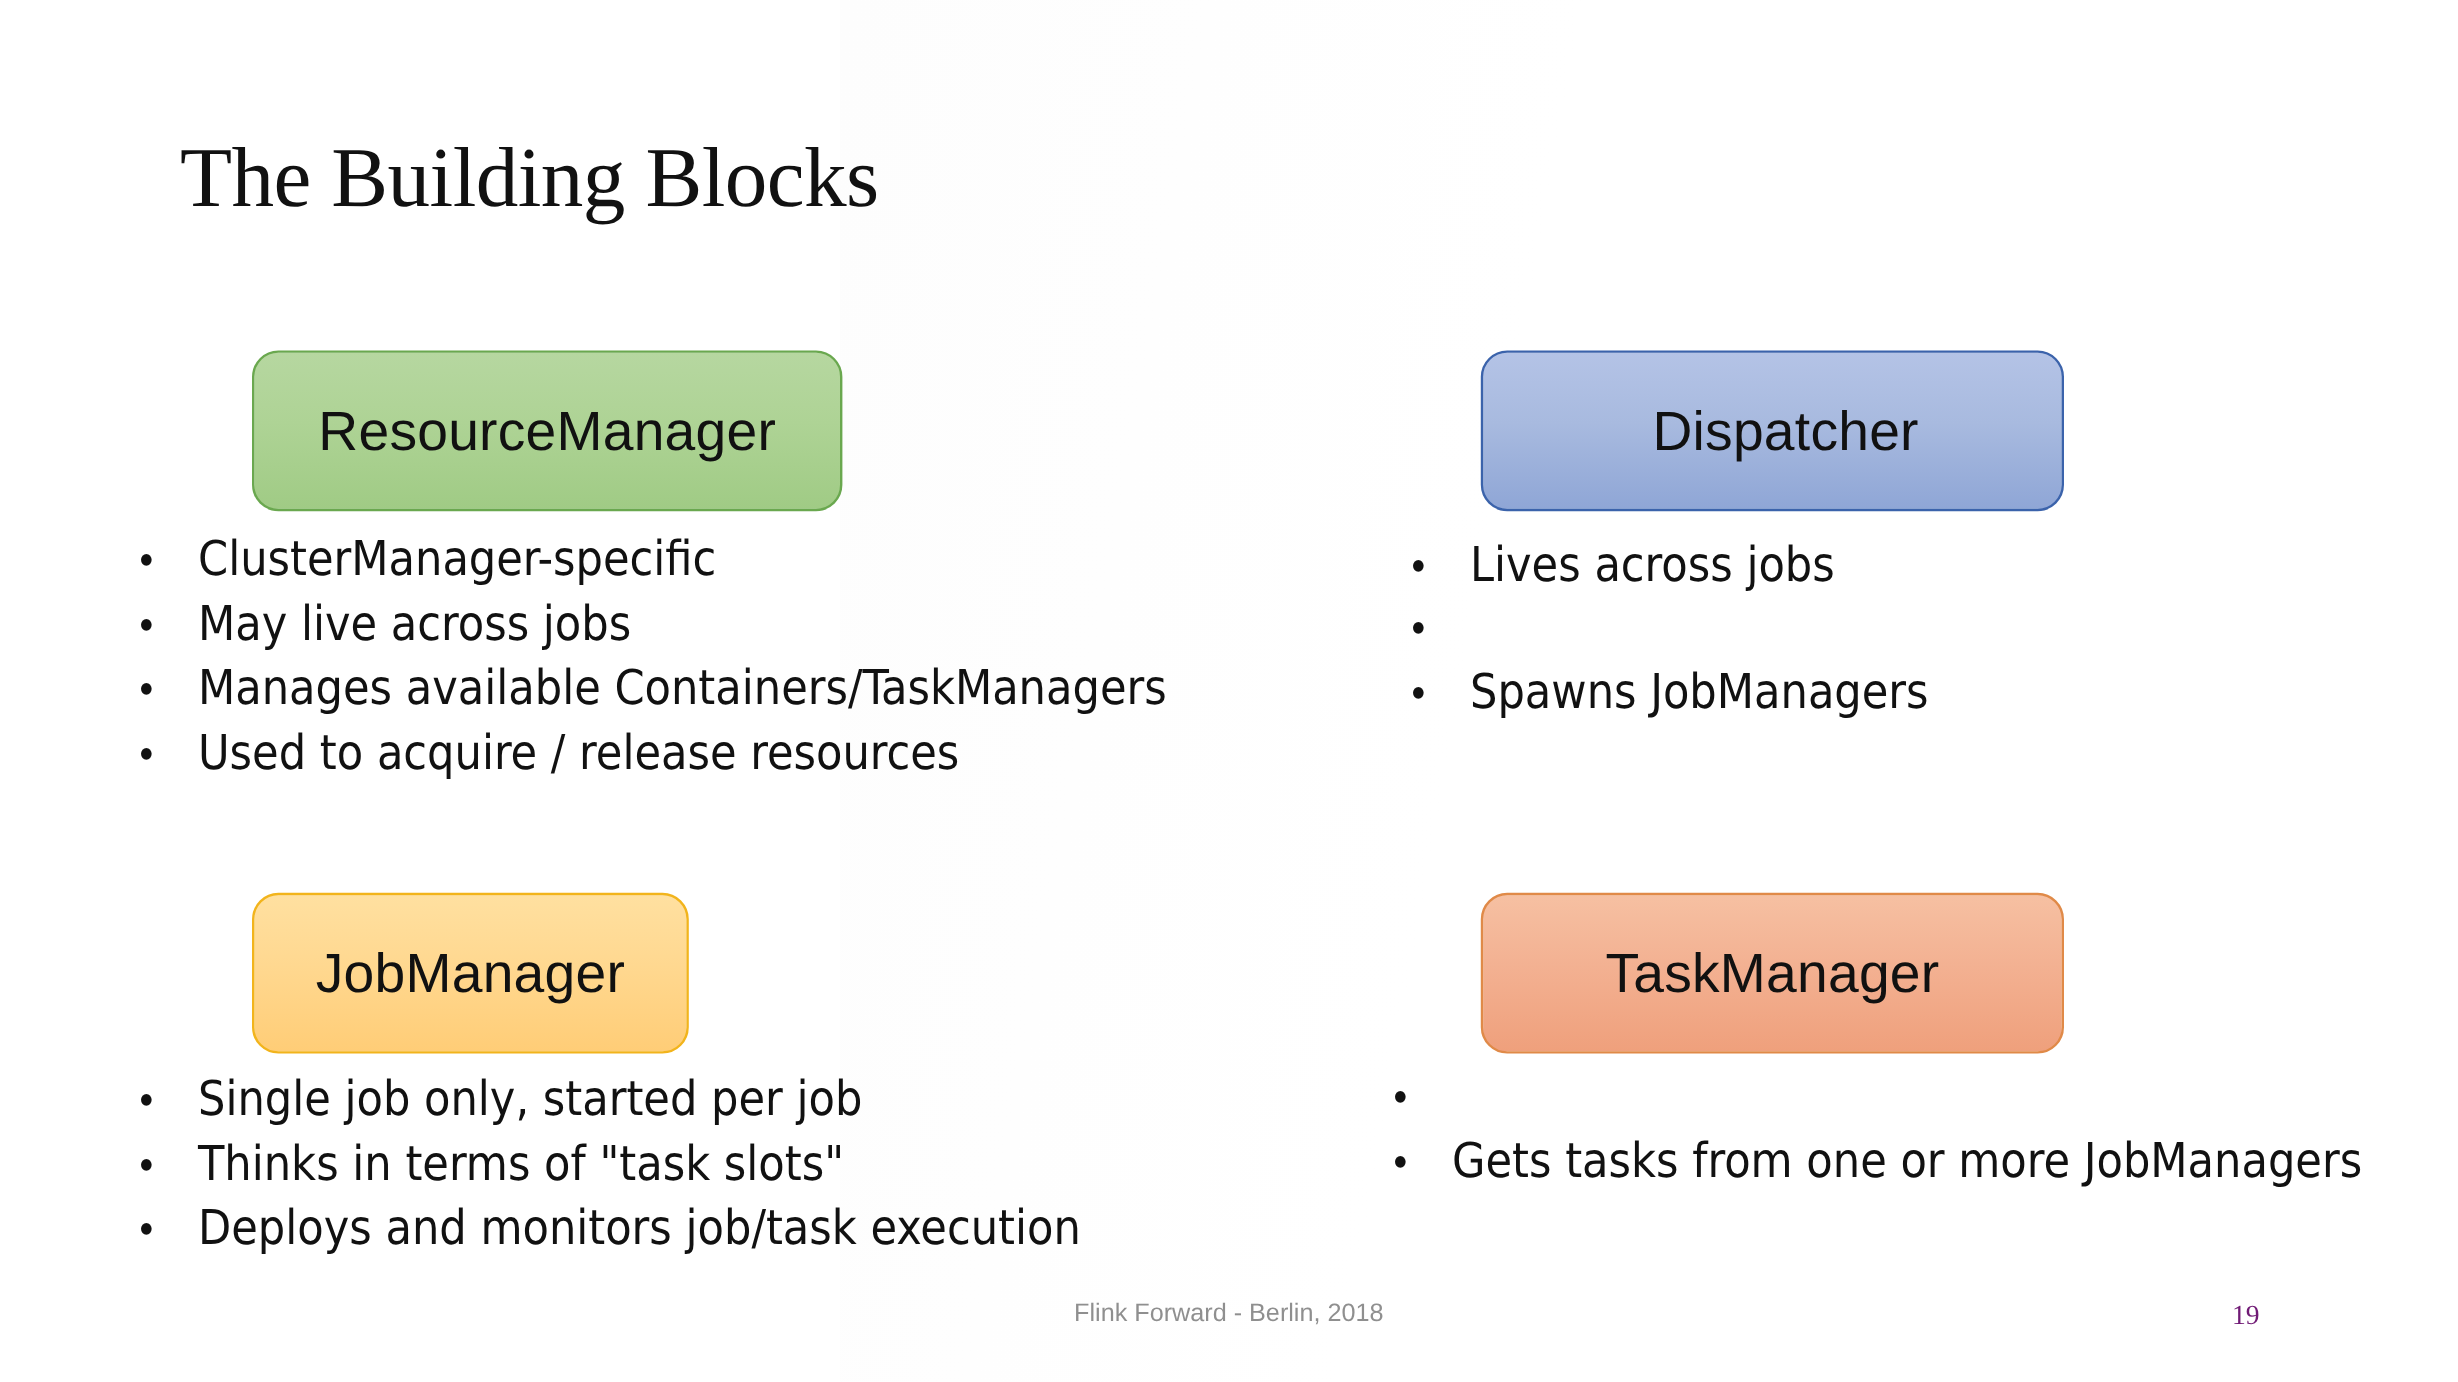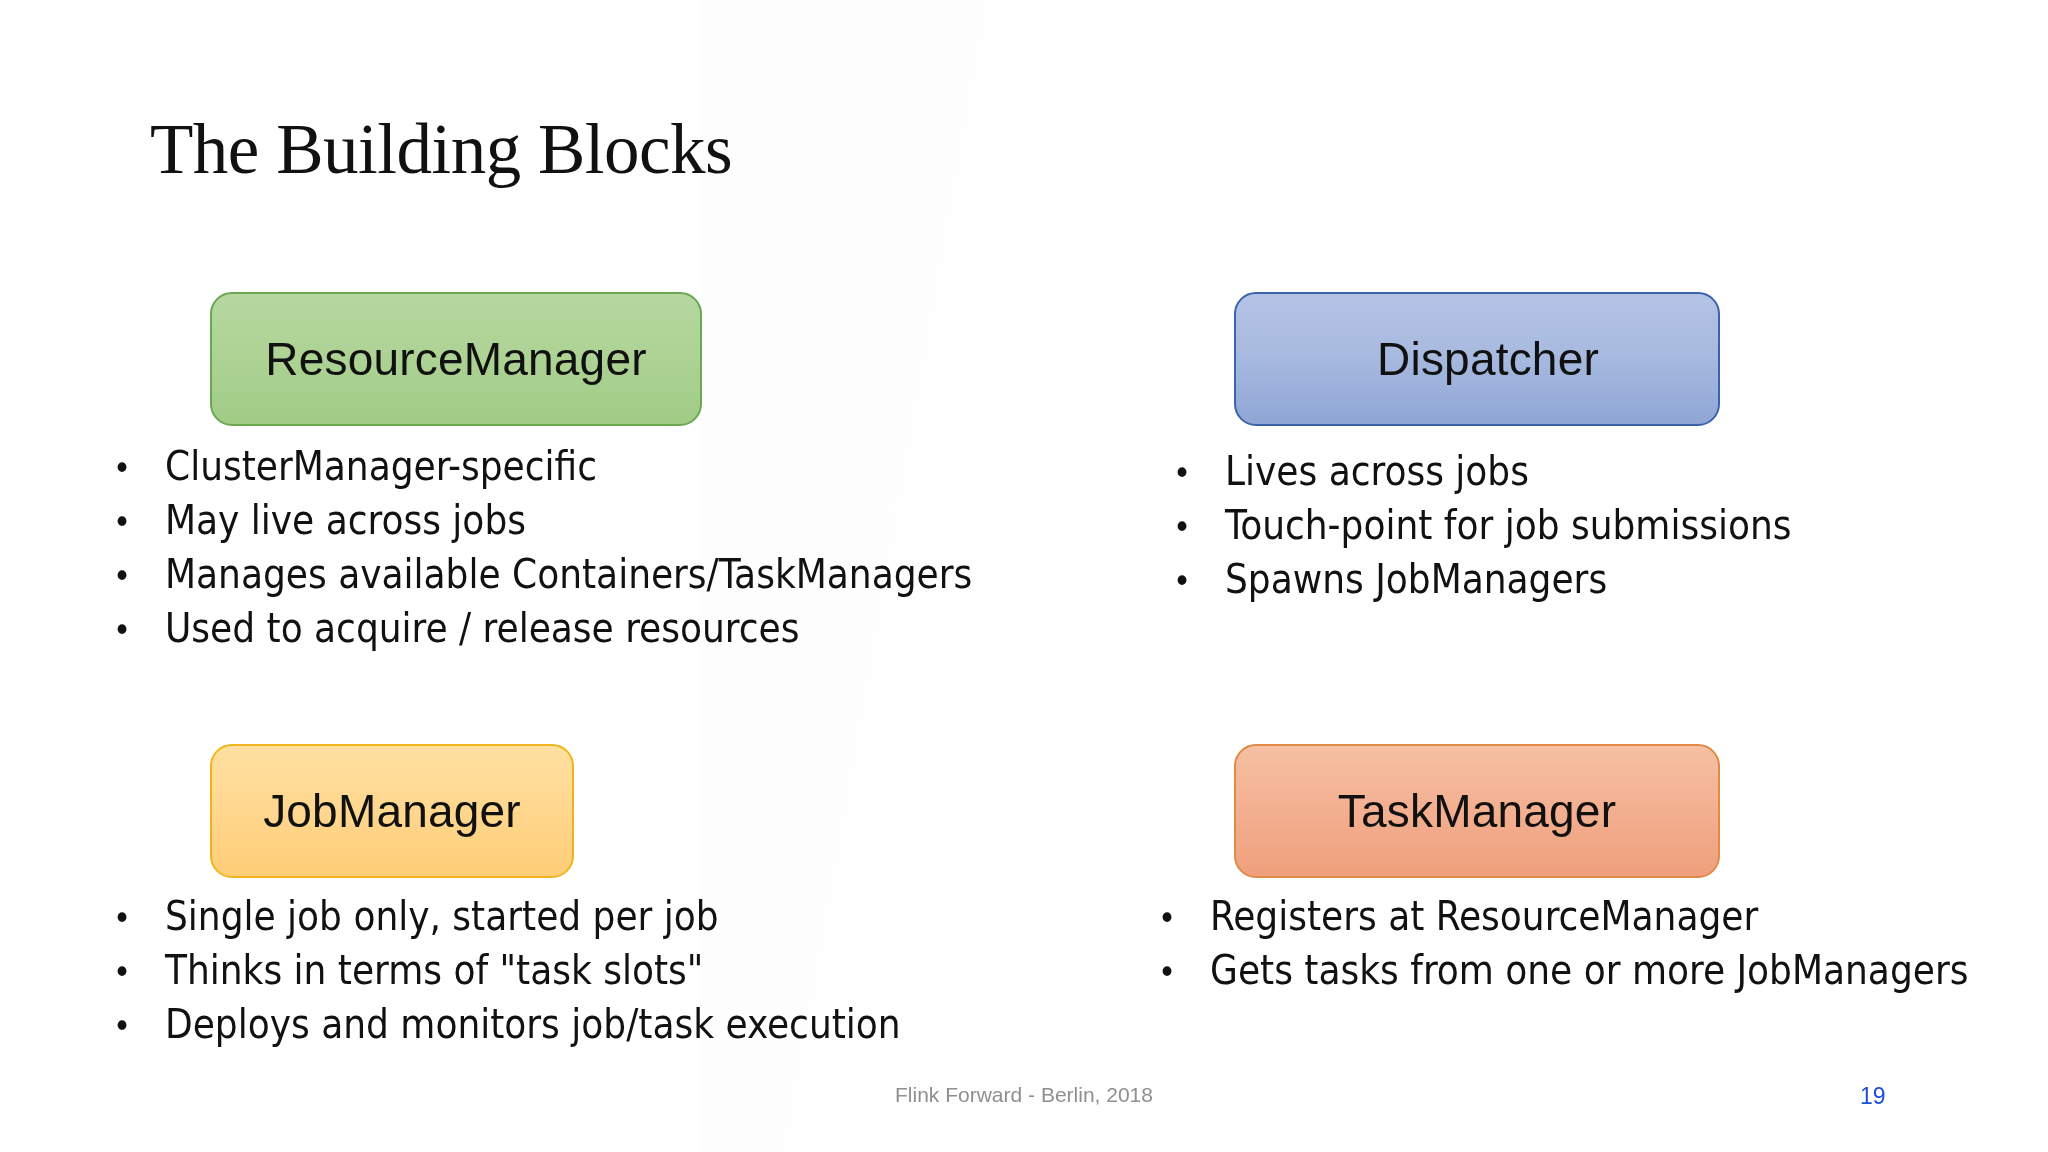--- a/index.html
+++ b/index.html
@@ -128,23 +128,23 @@
     font-family: "Liberation Sans", sans-serif;
     font-size: 21px;
     color: #8f8f8f;
   }
   .page-number {
     position: absolute;
     left: 1860px;
     top: 1083px;
     width: 80px;
     text-align: left;
-    font-family: Liberation Sans, sans-serif;
+    font-family: Liberation Serif, serif;
     font-size: 23px;
-    color: #1d4ed8;
+    color: #701a75;
   }
 </style>
 </head>
 <body>
 
 <div class="slide">
 
   <div class="bg-wash"></div>
 
   <div class="slide-title">The Building Blocks</div>
@@ -176,21 +176,20 @@
     <span class="node-label">Dispatcher</span>
   </div>
 
   <div class="bullets bullets-dp">
     <div class="bullet-row">
       <span class="bullet-dot">•</span>
       <span class="bullet-text">Lives across jobs</span>
     </div>
     <div class="bullet-row">
       <span class="bullet-dot">•</span>
-      <span class="bullet-text">Touch-point for job submissions</span>
     </div>
     <div class="bullet-row">
       <span class="bullet-dot">•</span>
       <span class="bullet-text">Spawns JobManagers</span>
     </div>
   </div>
 
   <div class="node node-yellow">
     <span class="node-label">JobManager</span>
   </div>
@@ -210,21 +209,20 @@
     </div>
   </div>
 
   <div class="node node-orange">
     <span class="node-label">TaskManager</span>
   </div>
 
   <div class="bullets bullets-tm">
     <div class="bullet-row">
       <span class="bullet-dot">•</span>
-      <span class="bullet-text">Registers at ResourceManager</span>
     </div>
     <div class="bullet-row">
       <span class="bullet-dot">•</span>
       <span class="bullet-text">Gets tasks from one or more JobManagers</span>
     </div>
   </div>
 
   <div class="footer-note">Flink Forward - Berlin, 2018</div>
 
   <div class="page-number">19</div>

